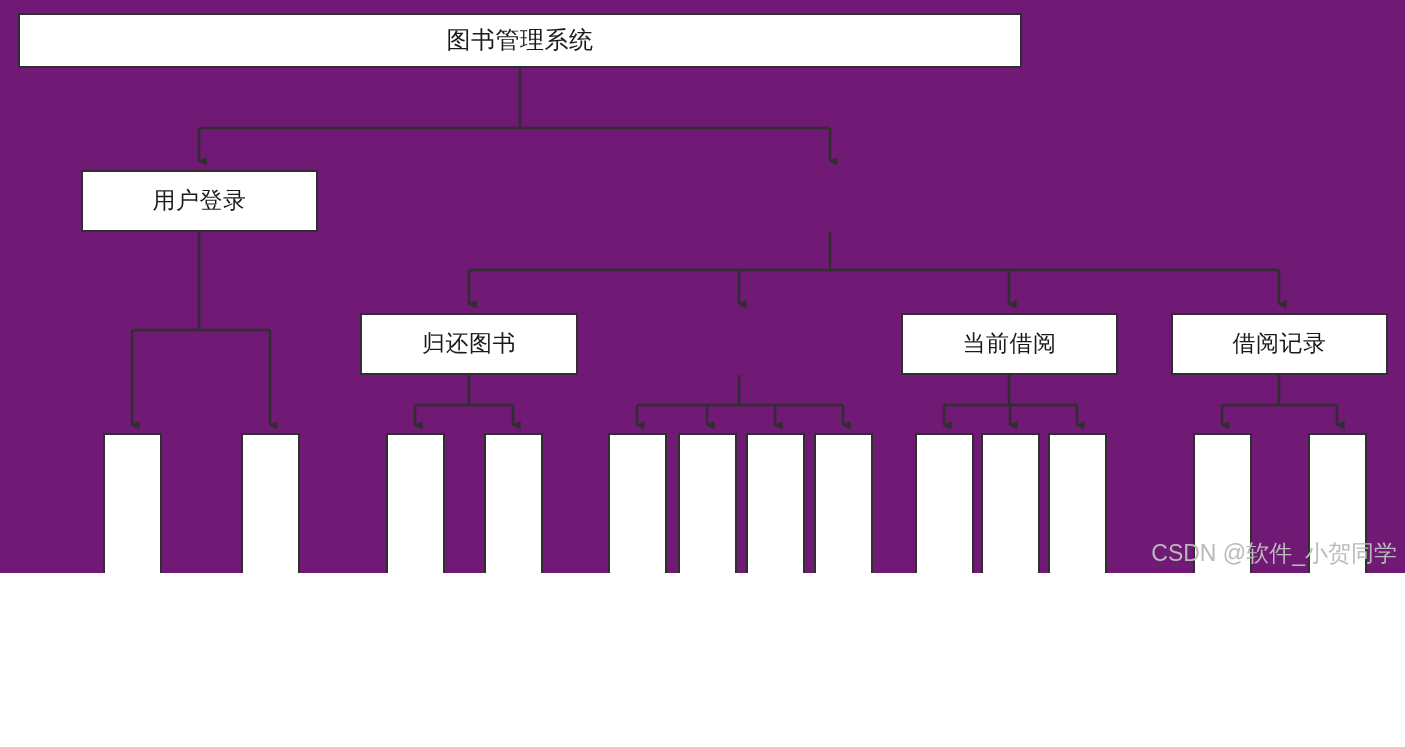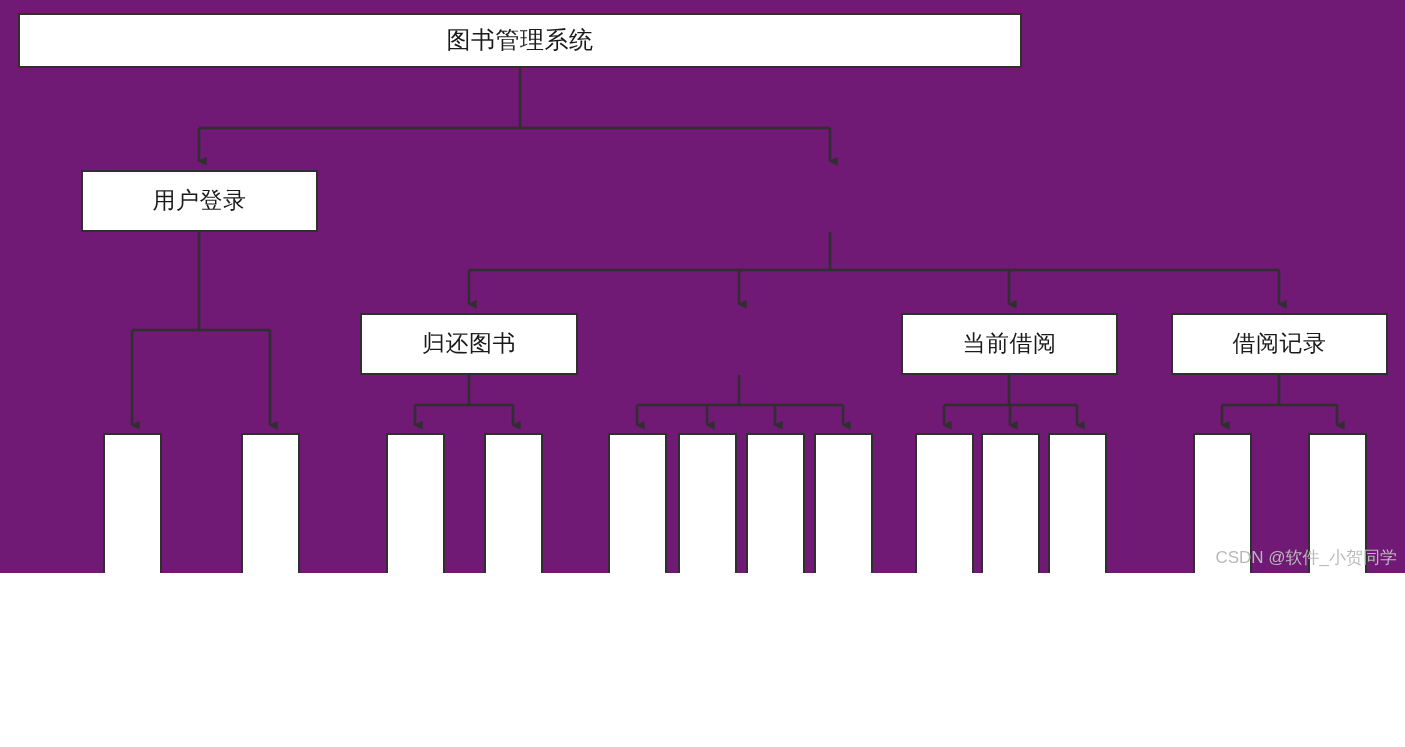--- a/index.html
+++ b/index.html
@@ -53,21 +53,21 @@
     left:0;top:0;
     width:1405px;
     height:747px;
     z-index:1;
     pointer-events:none;
   }
   .watermark{
     position:absolute;
     right:8px;
     bottom:4px;
-    font-size:17px;
+    font-size:23px;
     color:#b9b9b9;
     z-index:5;
     white-space:nowrap;
   }
 </style>
 </head>
 <body>
 
 <div id="canvas">
 

